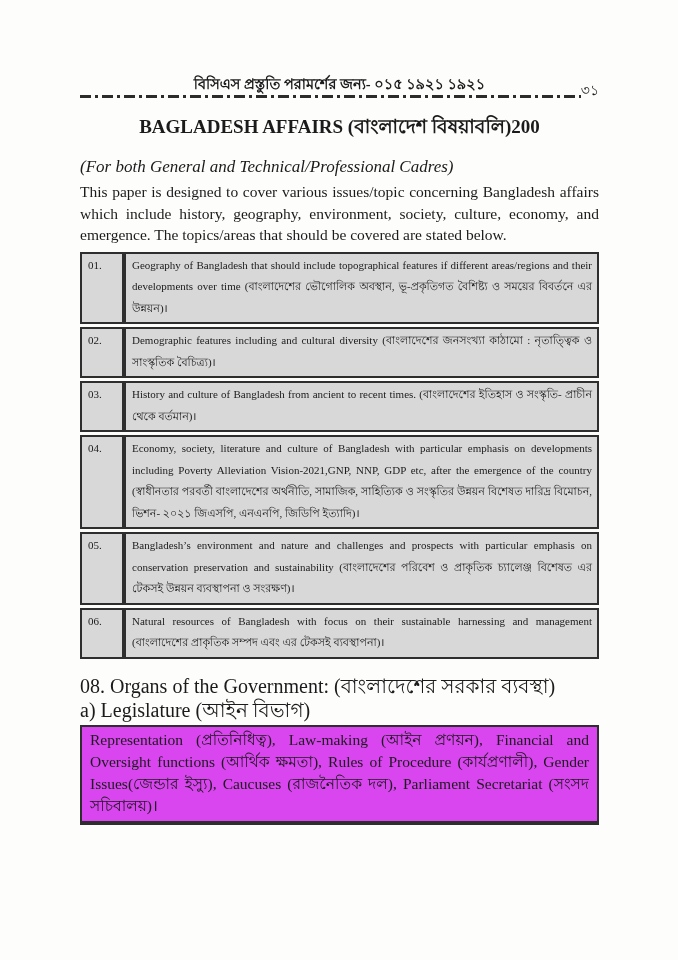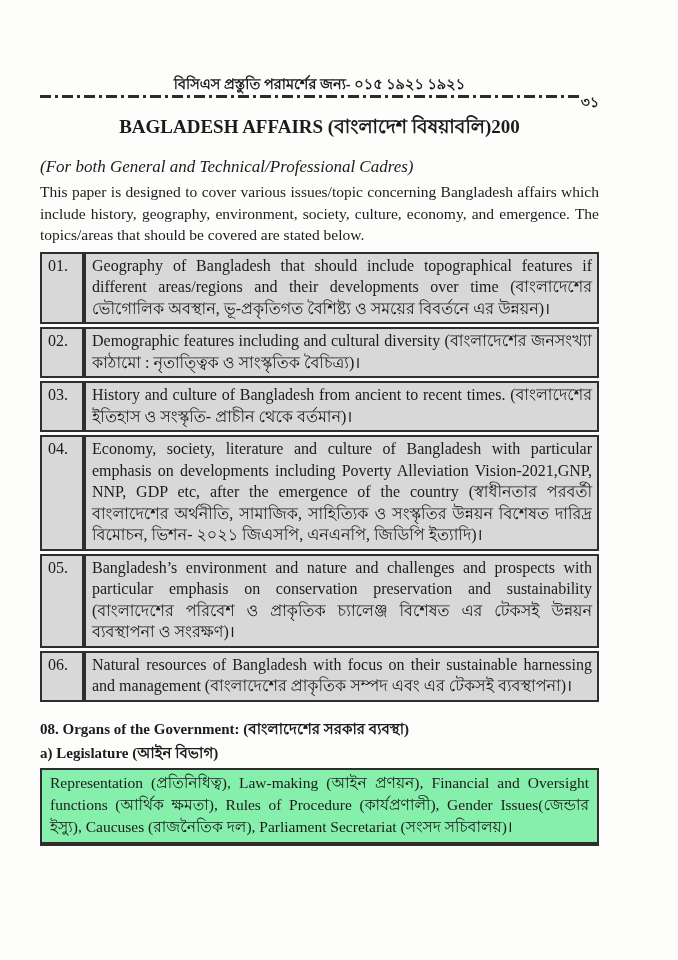--- a/index.html
+++ b/index.html
@@ -6,32 +6,32 @@
   html,body { width:678px; height:960px; }
   body {
     background:#fdfdfc;
     font-family:"Liberation Serif","DejaVu Serif",serif;
     color:#1b1b1b;
     overflow:hidden;
   }
   .page {
     position:relative;
     width:678px; height:960px;
-    padding:76px 79px 0 40px;
+    padding:76px 79px 0 80px;
   }
   
   .doc-header { position:relative; }
   .header-text {
     display:block; text-align:center;
     font-size:14.5px; font-weight:bold;
     line-height:17px;
   }
   .page-num {
-    position:absolute; right:0; top:15px;
-    font-size:14px; font-weight:bold;
+    position:absolute; right:0; top:3px;
+    font-size:14px; font-weight:normal;
   }
   .dash-line {
     height:3px; margin-top:2px; margin-right:18px;
     background:repeating-linear-gradient(to right,
       #2c2c2c 0 11px, transparent 11px 15px,
       #2c2c2c 15px 18px, transparent 18px 22px);
   }
   
   .doc-title {
     margin-top:17px; text-align:center;
@@ -50,36 +50,36 @@
   
   table.topics {
     width:100%; margin-top:3px;
     border-collapse:separate; border-spacing:0 3px;
     table-layout:fixed;
   }
   table.topics td {
     border:2px solid #2e2e2e;
     background:#d8d8d8;
     vertical-align:top;
-    font-size:16px; line-height:21.5px;
+    font-size:11px; line-height:21.5px;
     padding:1px 5px 3px 6px;
   }
   td.num { width:44px; border-right:none; }
   td.desc { text-align:justify;margin-top:11px; }
   
   .sec-heading {
-    font-size:15px; font-weight:bold; line-height:22px;
+    font-size:20px; font-weight:normal; line-height:22px;
   }
   .sec-08 { margin-top:13px; }
   .sec-a  { margin-top:2px; }
   
   .leg-box {
     margin-top:4px;
     border:2px solid #2e2e2e; border-bottom-width:4px;
-    background:#86efac;
+    background:#d946ef;
     padding:2px 8px 4px 8px;
     font-size:15.5px; line-height:22px;
     text-align:justify;
   }
 </style>
 </head>
 <body>
 
 <div class="page">
 

